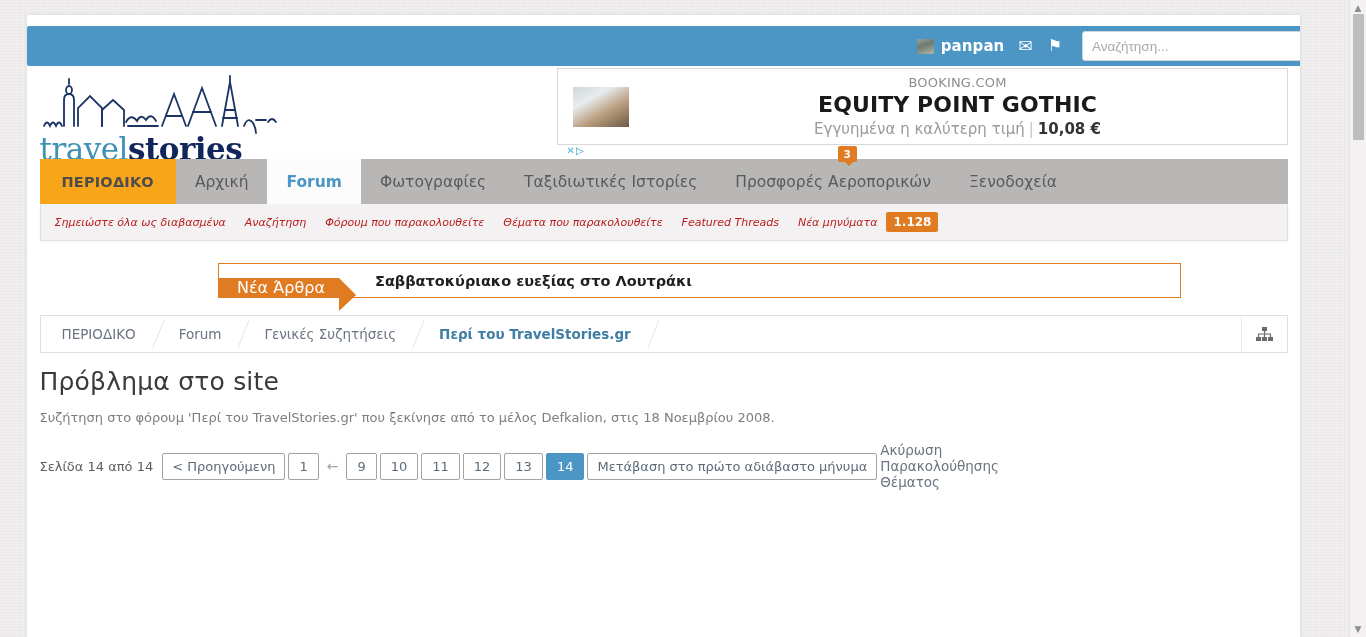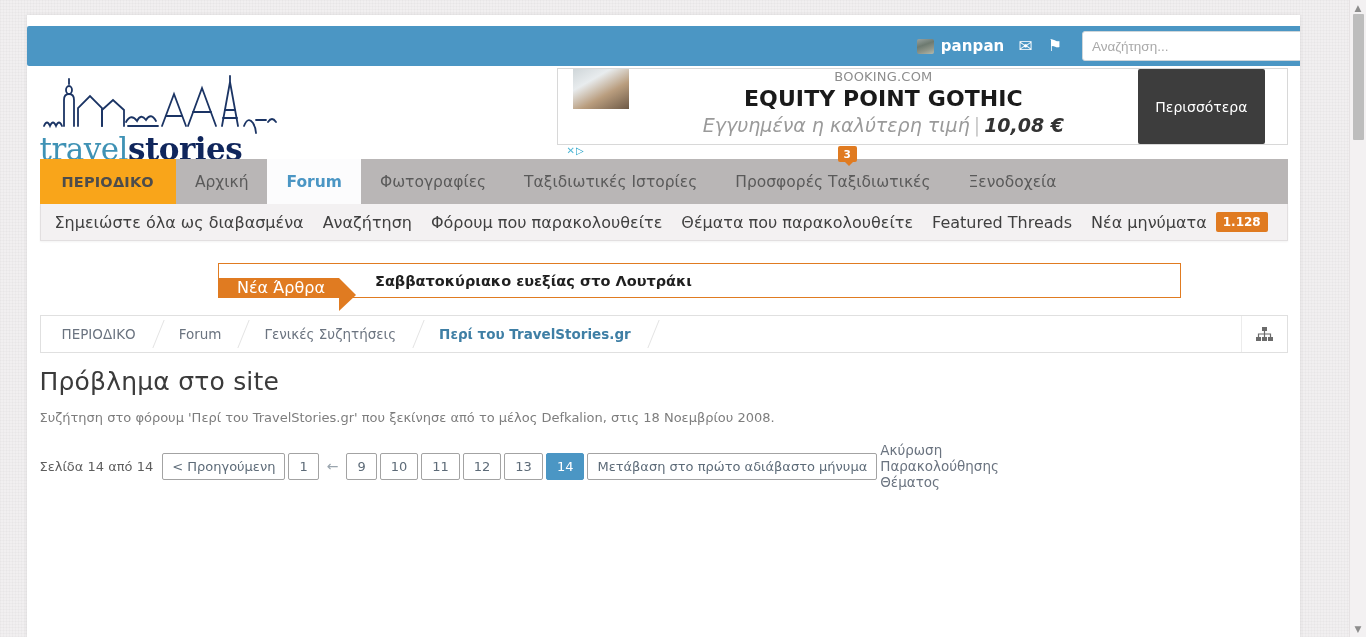--- a/index.html
+++ b/index.html
@@ -73,30 +73,30 @@
     font-family: "DejaVu Serif", "Liberation Serif", serif;
     font-size: 31px; letter-spacing: -0.5px; margin-top:-3px;
   }
   .logo-text .lt1 { color:#3f92b5; }
   .logo-text .lt2 { color:#10265c; font-weight:bold; }
 
   .hdr-ad {
     position:absolute; right: 0px; top: 2px;
     width: 731px; height: 77px;
     background:#fff; border:1px solid #d8d8d8;
-    display:flex; 
+    display:flex; align-items:center;
   }
   .hdr-ad-img {
     width: 56px; height: 40px; margin-left: 15px; flex: none;
     background: linear-gradient(150deg,#cfd6d9 0%, #e8ecee 30%, #b99d7e 62%, #6d5946 100%);
   }
   .hdr-ad-body { flex:1; text-align:center; }
   .hdr-ad-brand { font-size: 13px; color:#8d8d8d; letter-spacing:0.2px;}
   .hdr-ad-title { font-size: 22px; font-weight:bold; color:#1a1a1a; margin: 2px 0 3px 0; letter-spacing:0.1px;}
-  .hdr-ad-sub { font-size: 19px; color:#9a9a9a;font-style:italic; }
+  .hdr-ad-sub { font-size: 15px; color:#9a9a9a; }
   .hdr-ad-sub .price { color:#333; font-weight:bold; }
   .hdr-ad-sub .sep { color:#c5c5c5; margin:0 4px; }
   .hdr-ad-btn {
     margin-right: 22px; flex:none;
     background:#3d3d3d; color:#fff; border:none;
     padding: 10px 17px; font-size: 14px; border-radius:2px; cursor:pointer;
     font-family:inherit;
   }
   .ad-choices {
     position:absolute; left: 9px; bottom: -12px;
@@ -137,21 +137,21 @@
   .subnav {
     width:1248px; margin: 0 auto;
     height: 37px;
     background: #f3f1f2;
     border:1px solid #e2dfe0; border-top:none;
     display:flex; align-items:center;
     padding: 0 14px;
     box-shadow: 0 1px 2px rgba(0,0,0,0.05);
   }
   .subnav-item {
-    font-size: 16px; color:#404040; margin-right: 19px; cursor:pointer; white-space:nowrap;
+    font-size: 11px; color:#b91c1c; margin-right: 19px; cursor:pointer; white-space:nowrap;font-style:italic;
   }
   .subnav-badge {
     background:#e07b21; color:#fff; font-weight:bold; font-size:12px;
     padding: 3px 7px; border-radius:2px; margin-left:-10px;
   }
 
   
   .news-strip {
     width: 963px; margin: 22px auto 0 auto;
     height: 35px;
@@ -284,32 +284,31 @@
 
     <div class="hdr-ad">
       <div class="hdr-ad-img"></div>
       <div class="hdr-ad-body">
         <div class="hdr-ad-brand">BOOKING.COM</div>
         <div class="hdr-ad-title">EQUITY POINT GOTHIC</div>
         <div class="hdr-ad-sub">
           <span>Εγγυημένα η καλύτερη τιμή</span><span class="sep">|</span><span class="price">10,08 €</span>
         </div>
       </div>
-      <button class="hdr-ad-btn">Περισσότερα</button>
       <div class="ad-choices"><span class="x">✕</span>▷</div>
     </div>
   </div>
 
   <div class="mainnav">
     <div class="nav-item magazine">ΠΕΡΙΟΔΙΚΟ</div>
     <div class="nav-item">Αρχική</div>
     <div class="nav-item active">Forum</div>
     <div class="nav-item">Φωτογραφίες</div>
     <div class="nav-item">Ταξιδιωτικές Ιστορίες</div>
-    <div class="nav-item">Προσφορές Ταξιδιωτικές</div>
+    <div class="nav-item">Προσφορές Αεροπορικών</div>
     <div class="nav-item">Ξενοδοχεία</div>
     <div class="nav-badge">3</div>
   </div>
 
   <div class="subnav">
     <div class="subnav-item">Σημειώστε όλα ως διαβασμένα</div>
     <div class="subnav-item">Αναζήτηση</div>
     <div class="subnav-item">Φόρουμ που παρακολουθείτε</div>
     <div class="subnav-item">Θέματα που παρακολουθείτε</div>
     <div class="subnav-item">Featured Threads</div>

